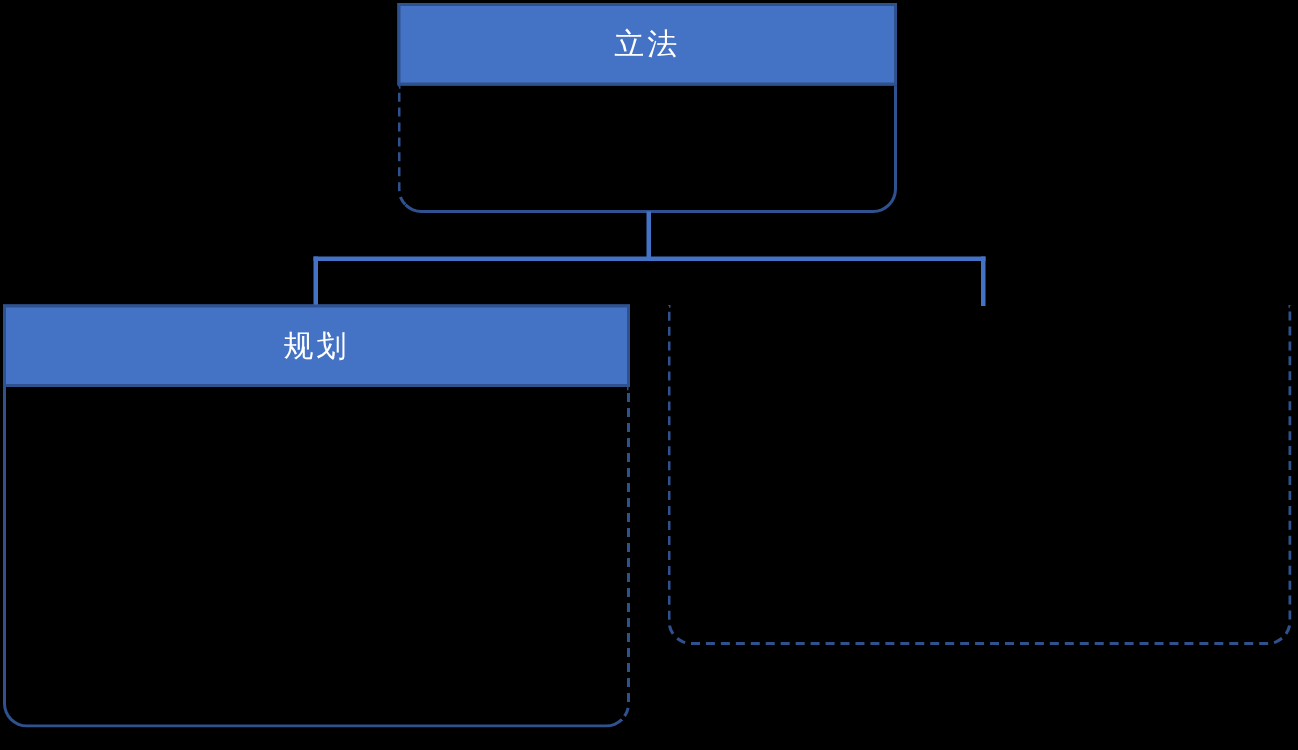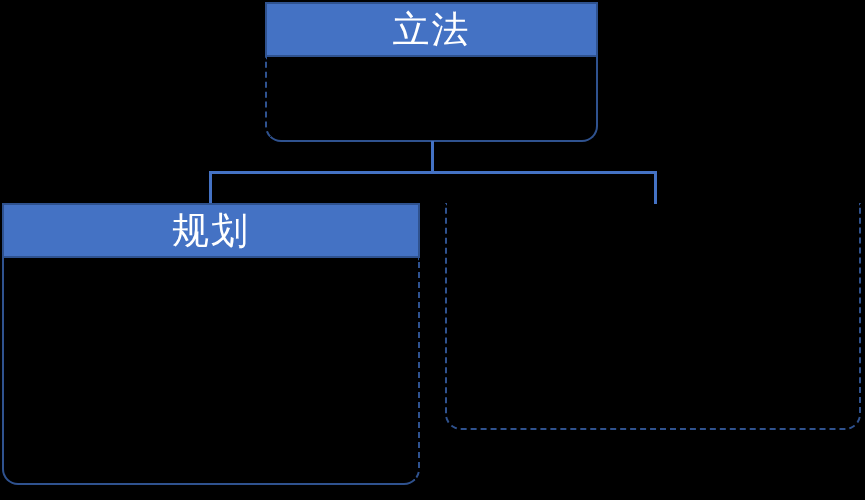--- a/index.html
+++ b/index.html
@@ -24,21 +24,21 @@
     height: 55px;
     background: var(--accent, #4472C4);
     border: 2px solid var(--border, #2F528F);
     display: flex;
     align-items: center;
     justify-content: center;
   }
 
   .node-label {
     color: var(--text, #FFFFFF);
-    font-size: 37px;
+    font-size: 20px;
     letter-spacing: 2px;
     line-height: 1;
     user-select: none;
   }
 
   .node-body {
     border: 2px solid var(--border, #2F528F);
     border-top: none;
     border-bottom-left-radius: 16px;
     border-bottom-right-radius: 16px;

